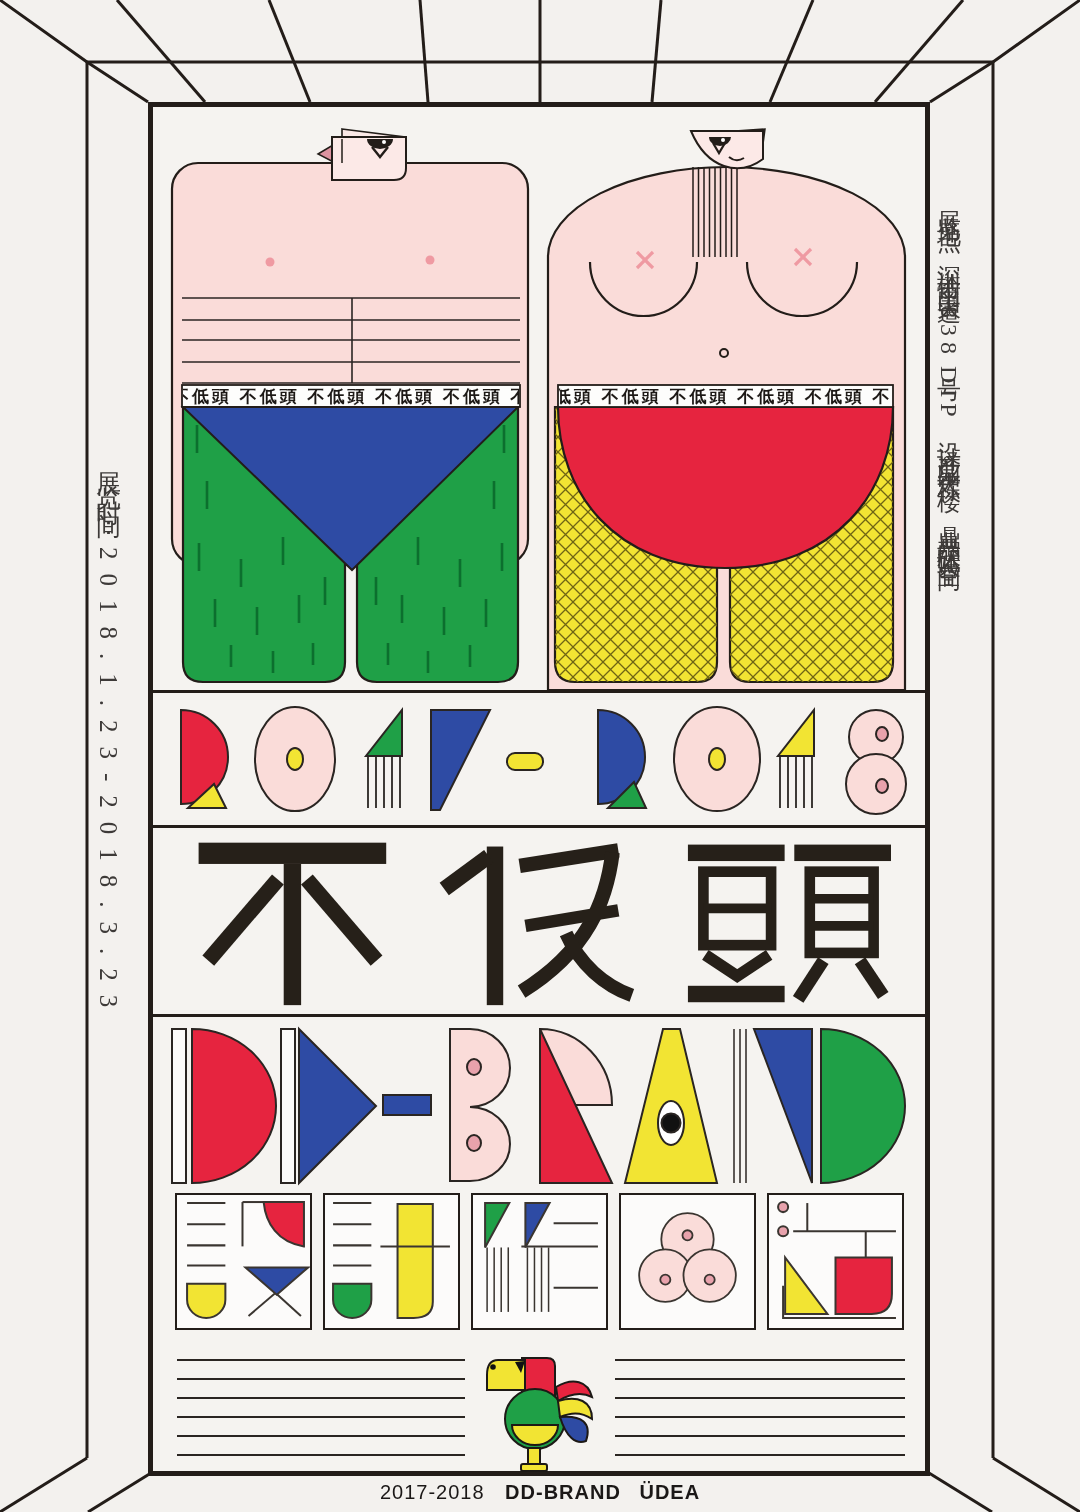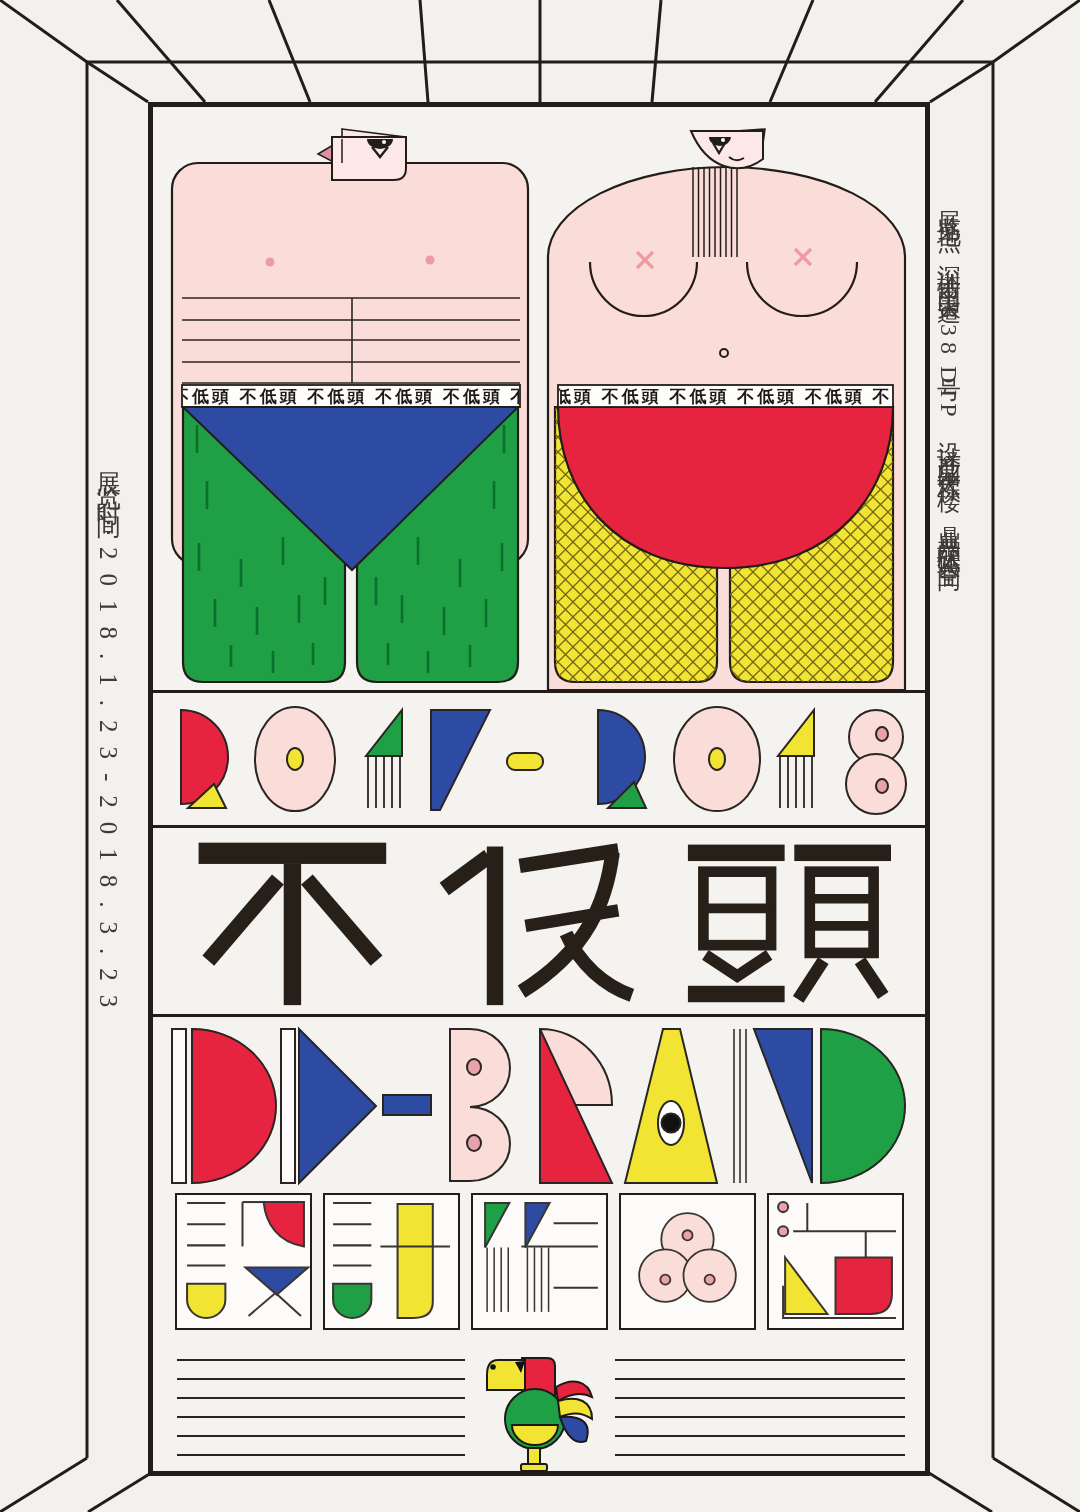--- a/index.html
+++ b/index.html
@@ -356,14 +356,19 @@
         <path d="M34,74 H80 A23,20 0 0 1 34,74 Z" fill="#f2e433"></path>
         <path d="M78,36 C95,26 110,30 114,46 C102,40 90,44 80,50 Z" fill="#e6243f"></path>
         <path d="M80,50 C100,44 114,50 114,68 C102,60 92,62 82,66 Z" fill="#f2e433"></path>
         <path d="M82,66 C104,64 114,72 108,90 C98,94 88,86 82,66 Z" fill="#2e4ba4"></path>
         <rect x="50" y="97" width="12" height="16" fill="#f2e433"></rect>
         <rect x="43" y="113" width="26" height="7" rx="2" fill="#f2e433"></rect>
       </g>
     </svg>
   </div>
 
+  <div class="footer">
+    <span class="yr">2017-2018</span>
+    <span class="br">DD-BRAND</span>
+    <span class="st">ÜDEA</span>
+  </div>
 
 </div>
 
 </body></html>

